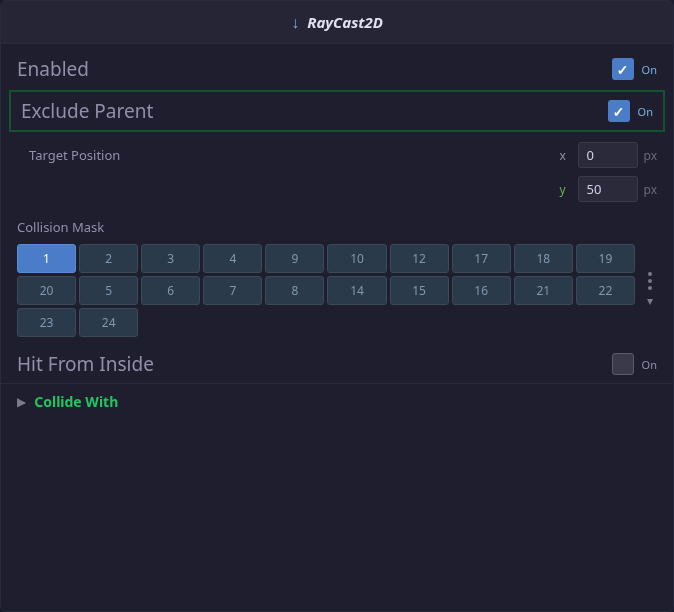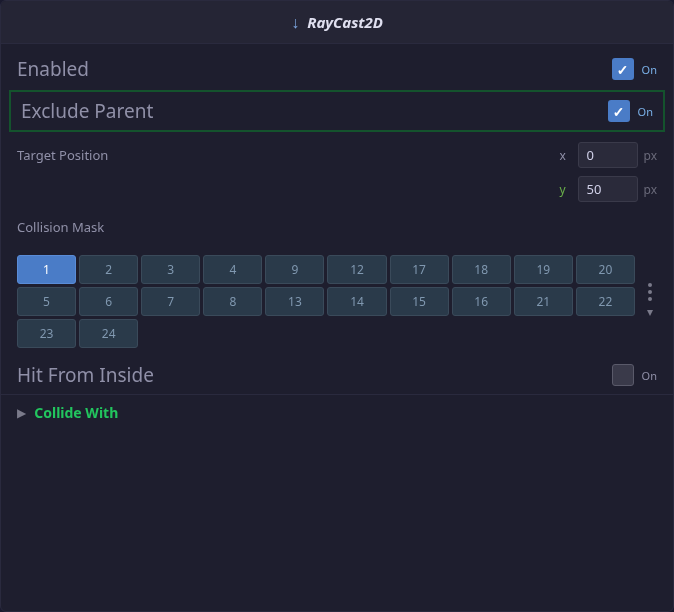--- a/index.html
+++ b/index.html
@@ -109,20 +109,21 @@
     }
 
     .target-position-section {
       padding: 4px 0;
     }
 
     .target-row {
       display: flex;
       align-items: center;
       padding: 4px 16px;
+      margin-left: 12px;
     }
 
     .target-label {
       color: #9090a8;
       font-size: 13px;
       flex: 1;
     }
 
     .coord-group {
       display: flex;
@@ -156,21 +157,21 @@
       font-size: 12px;
     }
 
     .collision-mask-section {
       padding: 4px 16px 8px 16px;
     }
 
     .collision-mask-label {
       color: #9090a8;
       font-size: 13px;
-      margin-bottom: 15px;
+      margin-bottom: 4px;
       padding: 4px 0;
     }
 
     .collision-grid-wrapper {
       display: flex;
       align-items: center;
       gap: 8px;
     }
 
     .collision-grid {
@@ -319,30 +320,30 @@
 
     <div class="collision-mask-section">
       <div class="collision-mask-label">Collision Mask</div>
       <div class="collision-grid-wrapper">
         <div class="collision-grid" id="collision-grid">
         <div class="collision-cell active">1</div>
             <div class="collision-cell">2</div>
             <div class="collision-cell">3</div>
             <div class="collision-cell">4</div>
             <div class="collision-cell">9</div>
+            <div class="collision-cell">10</div>
             <div class="collision-cell">12</div>
             <div class="collision-cell">17</div>
             <div class="collision-cell">18</div>
             <div class="collision-cell">19</div>
             <div class="collision-cell">20</div>
             <div class="collision-cell">5</div>
             <div class="collision-cell">6</div>
             <div class="collision-cell">7</div>
             <div class="collision-cell">8</div>
-            <div class="collision-cell">13</div>
             <div class="collision-cell">14</div>
             <div class="collision-cell">15</div>
             <div class="collision-cell">16</div>
             <div class="collision-cell">21</div>
             <div class="collision-cell">22</div>
             <div class="collision-cell">23</div>
             <div class="collision-cell">24</div>
           </div>
         <div class="collision-more">
           <div class="more-dots">

